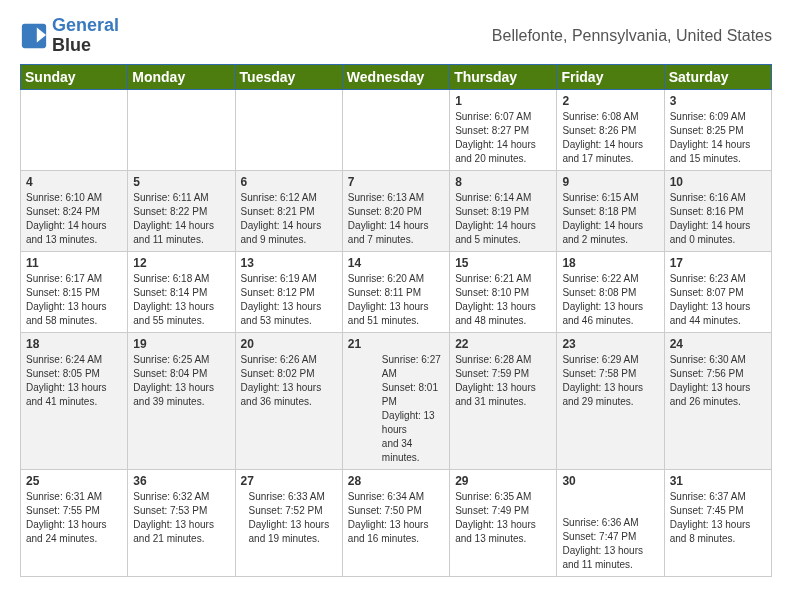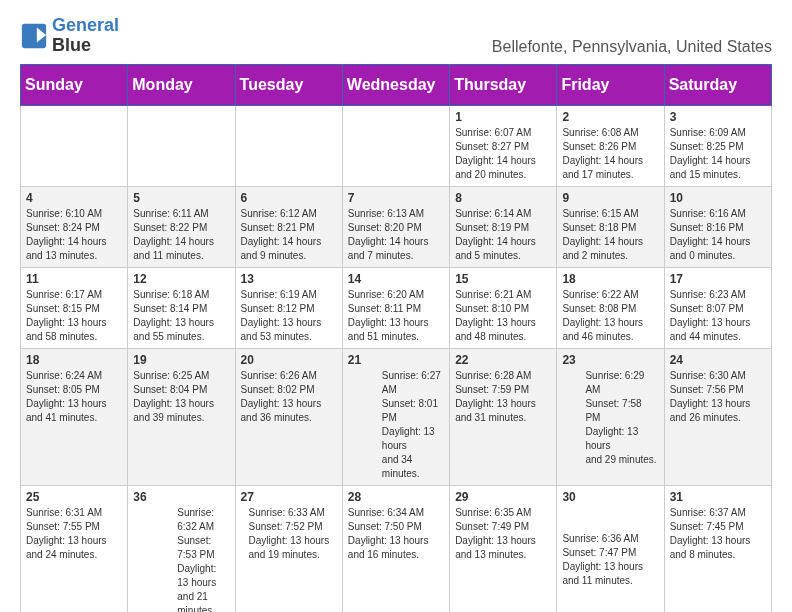--- a/index.html
+++ b/index.html
@@ -5,21 +5,21 @@
     * { margin: 0; padding: 0; box-sizing: border-box; }
     body {
       font-family: Arial, sans-serif;
       background: #fff;
       width: 792px;
       min-height: 612px;
       padding: 16px 20px;
     }
     .header {
       display: flex;
-      align-items: flex-end;
+      align-items: center;
       justify-content: space-between;
       margin-bottom: 8px;
     }
     .logo {
       display: flex;
       align-items: center;
       gap: 4px;
     }
     .logo-text {
       font-size: 18px;
@@ -43,25 +43,25 @@
     .subtitle {
       font-size: 16px;
       color: #555;
     }
     table {
       width: 100%;
       border-collapse: collapse;
       font-size: 11px;
     }
     thead tr th {
-      background: #a21caf;
+      background: #4d7c0f;
       color: #fff;
-      padding: 11px 4px;
+      padding: 4px 4px;
       text-align: left;
-      font-size: 16px;
+      font-size: 14px;
       font-weight: bold;
       border: 1px solid #2e6aaa;
     }
     tbody tr td {
       border: 1px solid #ccc;
       vertical-align: top;
       padding: 4px 5px;
       width: 14.28%;
       min-height: 80px;
       height: 80px;
@@ -279,21 +279,21 @@
         </td>
         <td>
           <div class="day-number">22</div>
           <div class="day-info" style="white-space: pre-line;">Sunrise: 6:28 AM
 Sunset: 7:59 PM
 Daylight: 13 hours
 and 31 minutes.</div>
         </td>
         <td>
           <div class="day-number">23</div>
-          <div class="day-info" style="white-space: pre-line; margin-left: 23px;">Sunrise: 6:29 AM
+          <div class="day-info" style="white-space: pre-line;">Sunrise: 6:29 AM
 Sunset: 7:58 PM
 Daylight: 13 hours
 and 29 minutes.</div>
         </td>
         <td>
           <div class="day-number">24</div>
           <div class="day-info" style="white-space: pre-line;">Sunrise: 6:30 AM
 Sunset: 7:56 PM
 Daylight: 13 hours
 and 26 minutes.</div>
@@ -302,21 +302,21 @@
       <tr>
         <td>
           <div class="day-number">25</div>
           <div class="day-info" style="white-space: pre-line;">Sunrise: 6:31 AM
 Sunset: 7:55 PM
 Daylight: 13 hours
 and 24 minutes.</div>
         </td>
         <td>
           <div class="day-number">36</div>
-          <div class="day-info" style="white-space: pre-line; margin-left: 44px;">Sunrise: 6:32 AM
+          <div class="day-info" style="white-space: pre-line;">Sunrise: 6:32 AM
 Sunset: 7:53 PM
 Daylight: 13 hours
 and 21 minutes.</div>
         </td>
         <td>
           <div class="day-number">27</div>
           <div class="day-info" style="white-space: pre-line; margin-left: 8px;">Sunrise: 6:33 AM
 Sunset: 7:52 PM
 Daylight: 13 hours
 and 19 minutes.</div>

